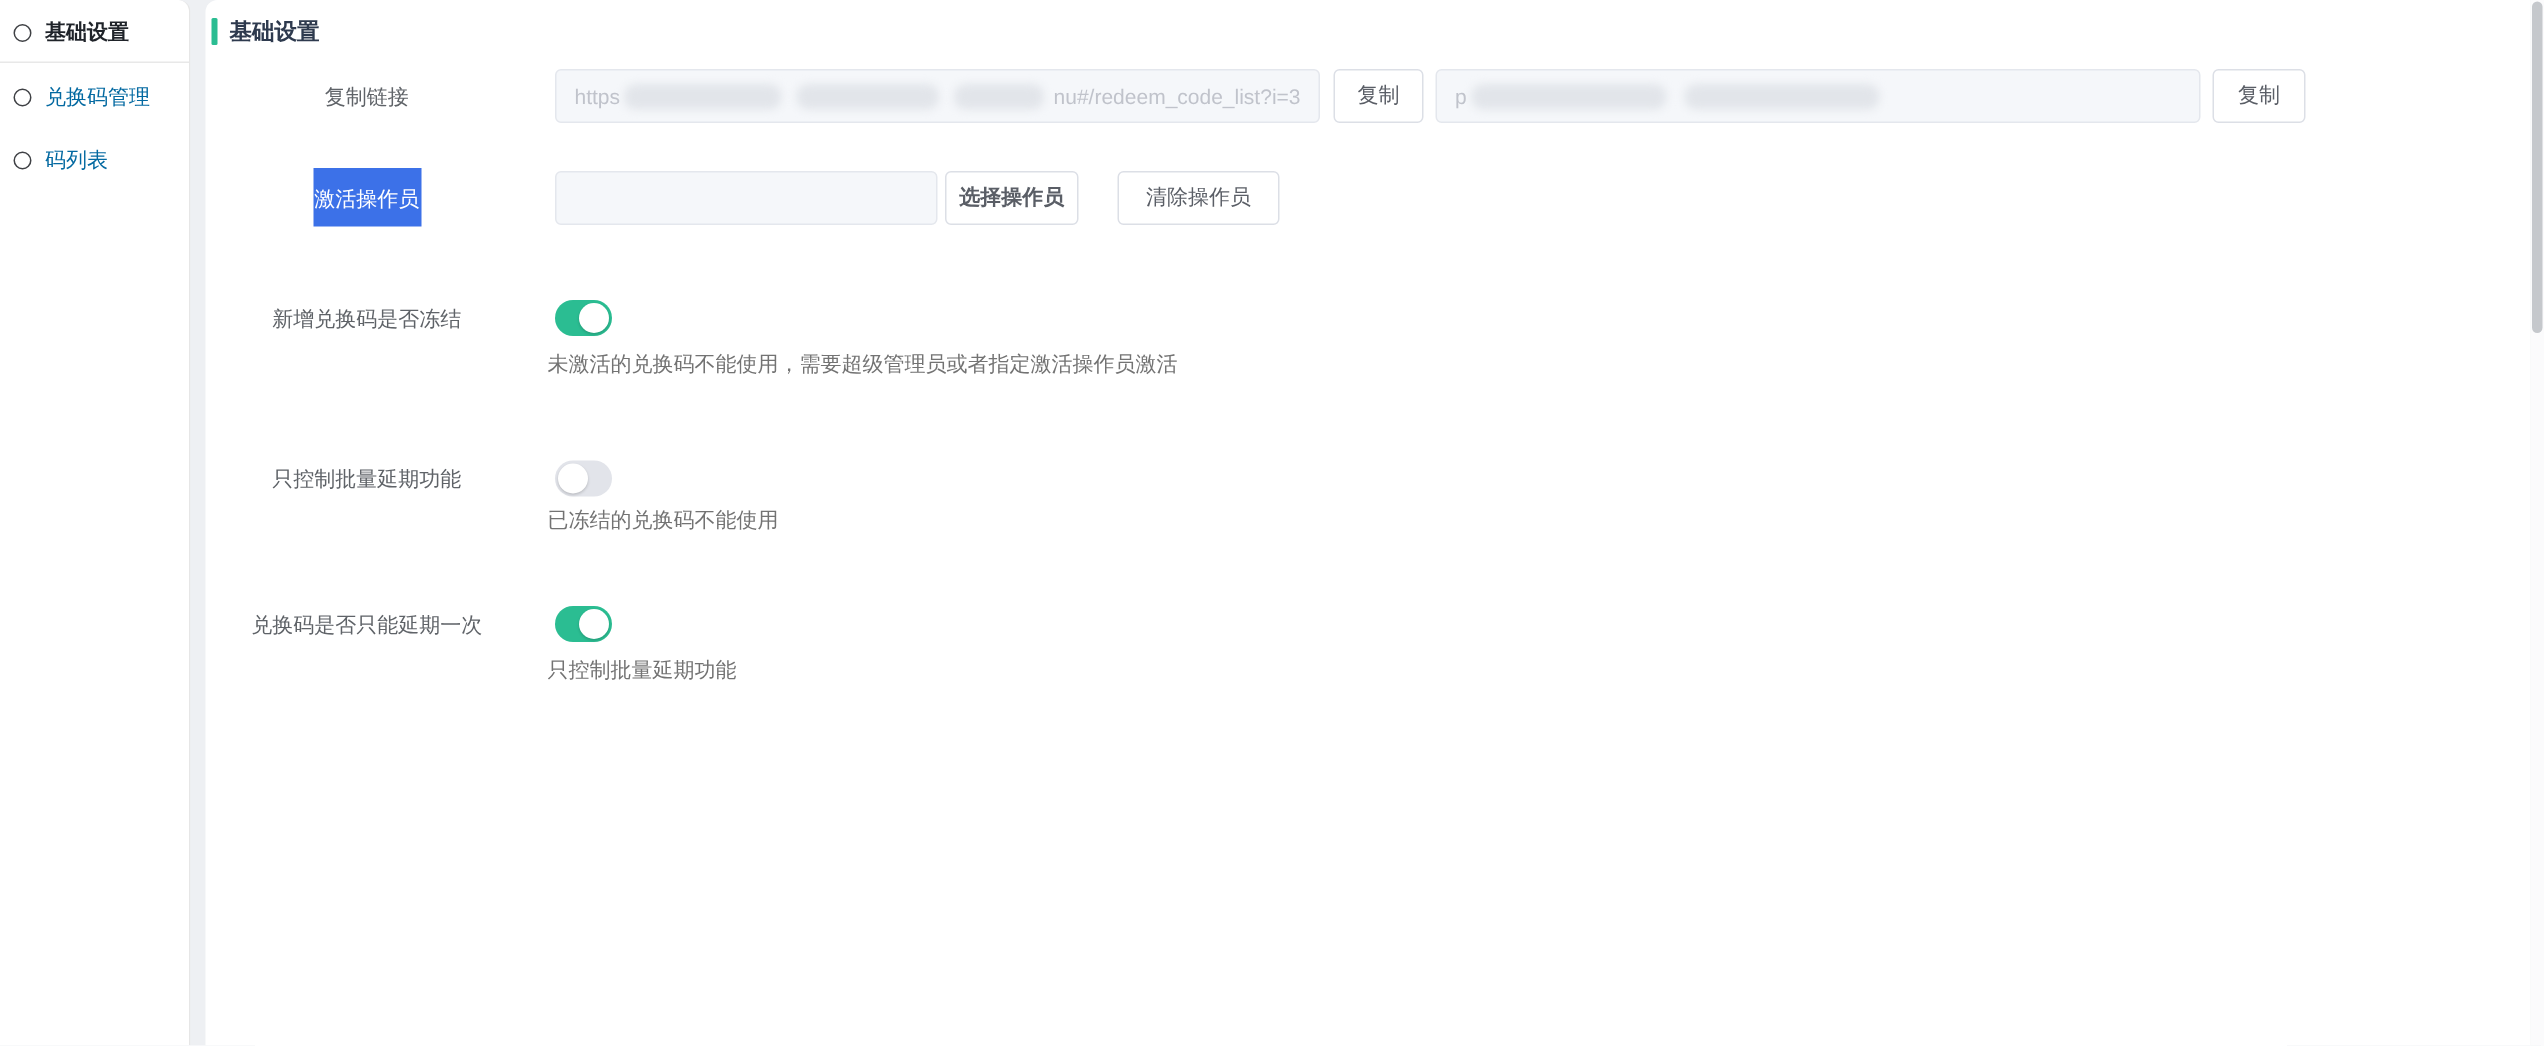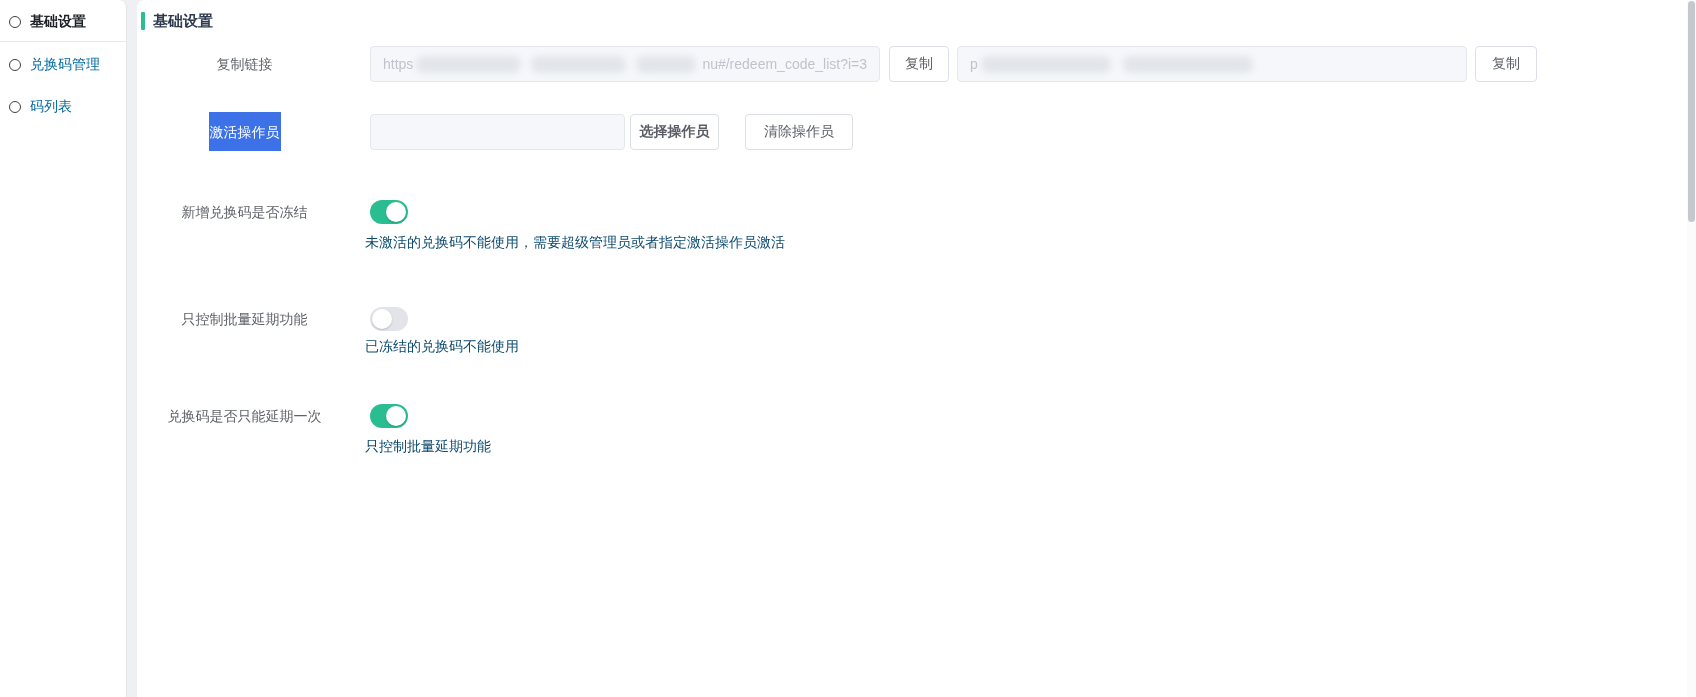--- a/index.html
+++ b/index.html
@@ -41,21 +41,21 @@
     overflow:hidden;
   }
   .panel-header{
     display:flex;align-items:center;height:32px;padding-top:10px;padding-left:4px;
   }
   .accent-bar{width:4px;height:18px;background:var(--accent);border-radius:1px;margin-right:8px;}
   .panel-title{font-size:15px;font-weight:bold;color:#2e3a4e;}
   
   .row{display:flex;align-items:center;}
   .lbl{flex:0 0 215px;text-align:center;color:#5f6368;margin-right:18px;line-height:20px;}
-  .hint{margin-left:228px;color:#0c4a6e;height:20px;line-height:20px;}
+  .hint{margin-left:228px;color:#737373;height:20px;line-height:20px;}
   .sel-hl{
     display:inline-block;background:var(--selection);color:#fff;
     padding:10px 1px 9px 1px;
   }
   
   .tinput{
     height:36px;background:#f5f7fa;border:1px solid #e4e7ed;border-radius:4px;
     display:flex;align-items:center;padding:16px 12px;color:#c0c3cb;
     font-size:14px;overflow:hidden;white-space:nowrap;
   }

